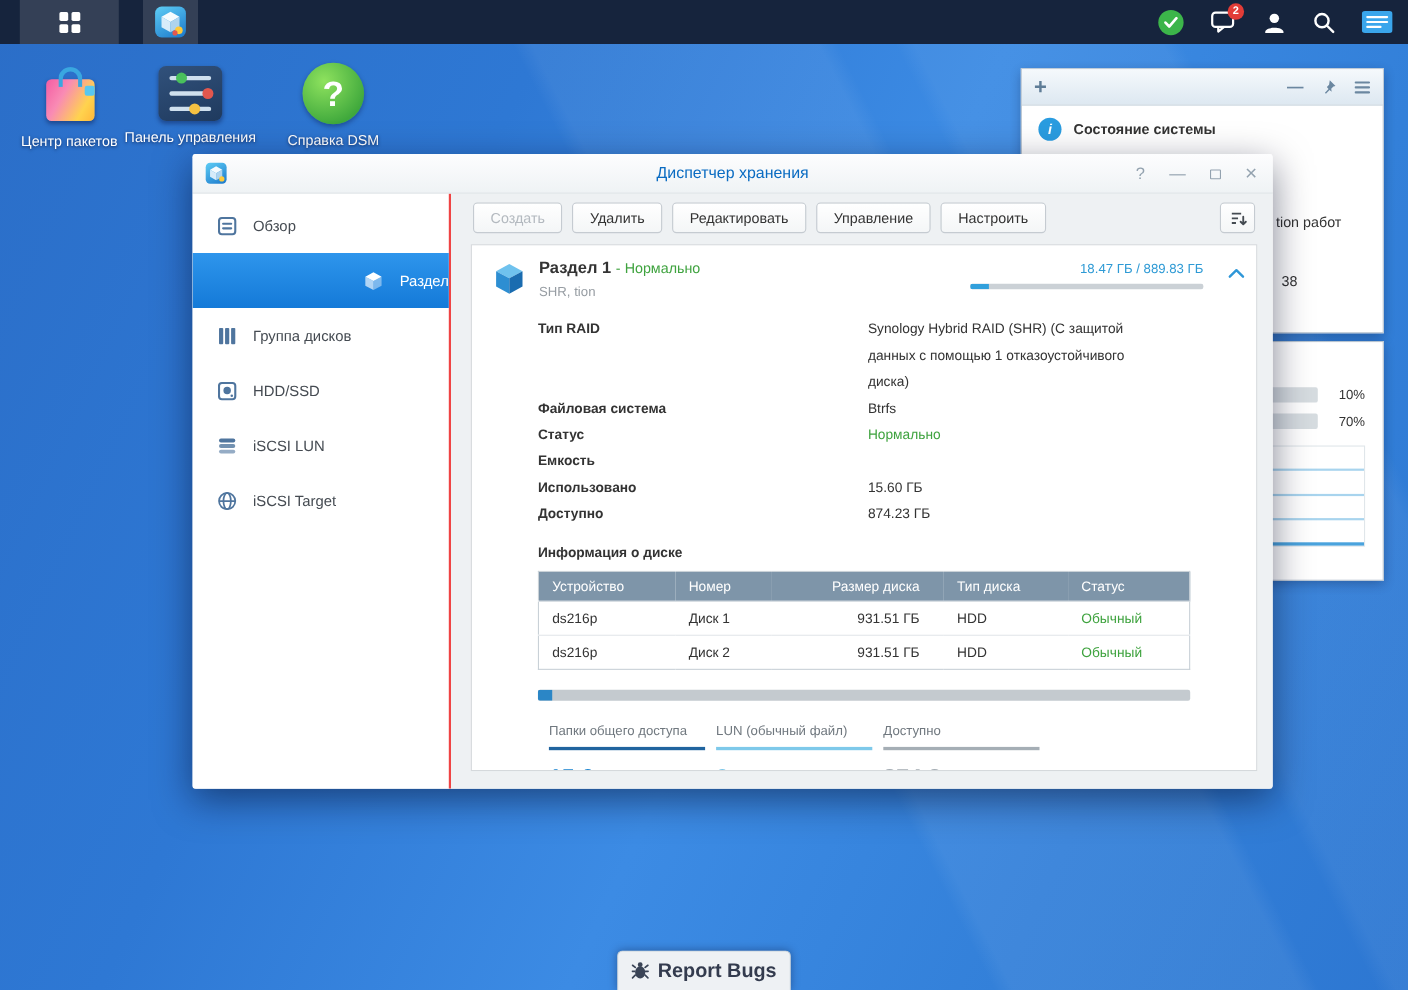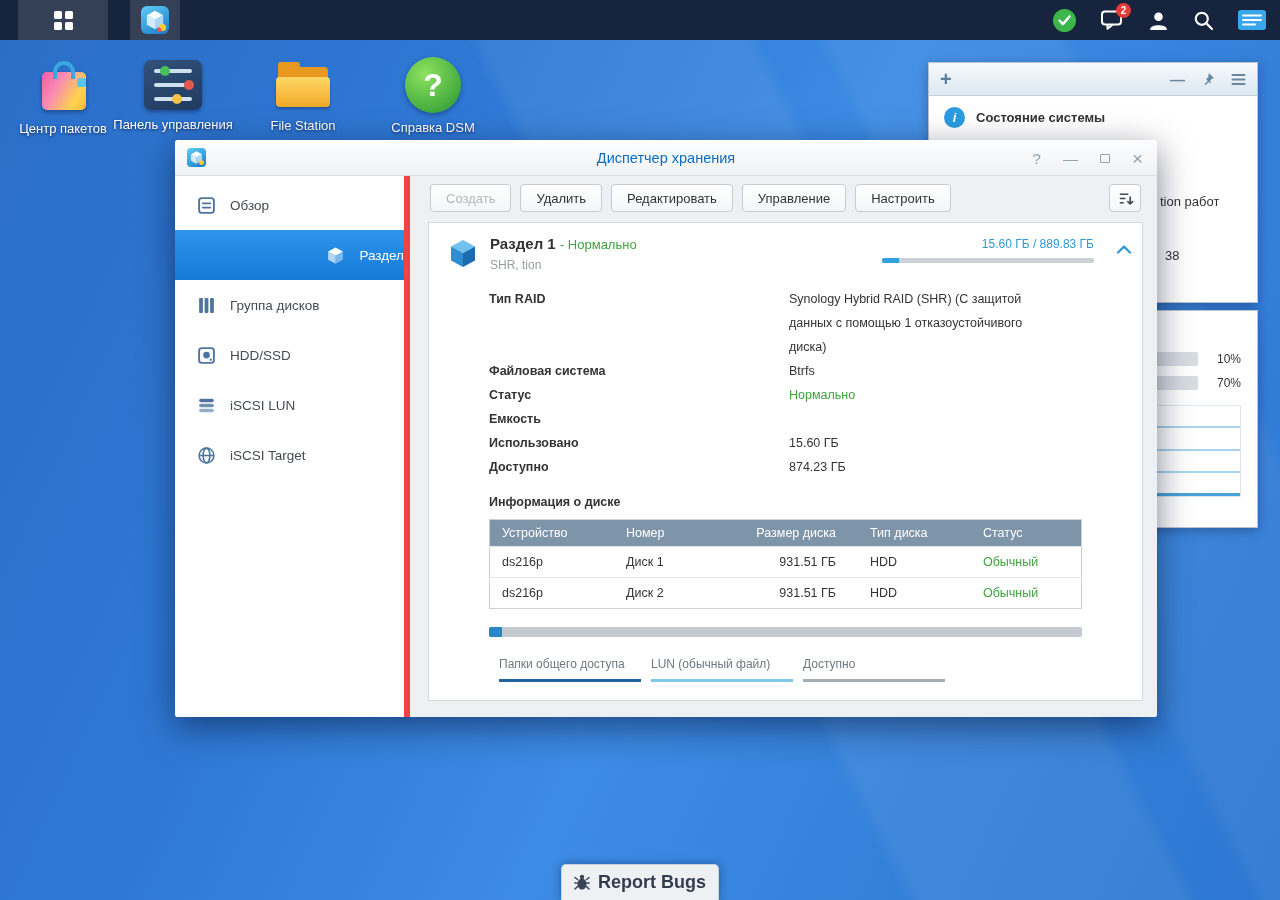--- a/index.html
+++ b/index.html
@@ -85,21 +85,21 @@
   .window { position:absolute; left:175px; top:140px; width:982px; height:577px; background:#fff; border-radius:3px; box-shadow:0 10px 34px rgba(0,8,35,.5); z-index:5; display:flex; flex-direction:column; overflow:hidden; }
   .titlebar { position:relative; height:36px; flex:0 0 36px; background:linear-gradient(#fdfdfe,#eff3f5); border-bottom:1px solid #dadfe3; display:flex; align-items:center; }
   .titlebar .app-ico { margin-left:12px; }
   .wname { position:absolute; left:0; right:0; text-align:center; font-size:14.5px; color:#0b6cc2; }
   .wctrls { position:absolute; right:14px; top:0; height:36px; display:flex; align-items:center; gap:22px; color:#93a2af; }
   .wctrl { cursor:pointer; font-size:15px; line-height:1; display:flex; align-items:center; }
   .maxbox { display:inline-block; width:10px; height:9px; border:1.6px solid #93a2af; border-radius:1px; }
   .wctrl.close { font-size:19px; }
 
   .wbody { flex:1; display:flex; min-height:0; }
-  .sidebar { width:235px; flex:0 0 235px; background:#fff; border-right:6px solid #ef4444; padding-top:4px; }
+  .sidebar { width:235px; flex:0 0 235px; background:#fff; border-right:2px solid #ef4444; padding-top:4px; }
   .side-item { height:50px; display:flex; align-items:center; gap:14px; padding-left:22px; font-size:13.5px; color:#454b52; cursor:pointer; }
   .side-item .sicon { width:19px; height:19px; color:#4f759e; display:flex; }
   .side-item .sicon svg { width:19px; height:19px; }
   .side-item.selected { background:linear-gradient(#2e95ec,#147ad8); color:#fff;justify-content:flex-end; }
   .side-item.selected .sicon { color:#fff; }
 
   .content { flex:1; background:#eef1f3; display:flex; flex-direction:column; min-width:0; }
   .toolbar { display:flex; align-items:center; gap:9px; padding:8px 16px 8px 20px; }
   .tbtn { height:28px; padding:0 15px; background:linear-gradient(#ffffff,#f4f6f7); border:1px solid #c5cbd1; border-radius:4px; font-size:13px; color:#333; cursor:pointer; font-family:inherit; }
   .tbtn.disabled { color:#b3b9bf; cursor:default; }
@@ -222,28 +222,20 @@
           <i></i>
         </span>
         <span class="slider sl2">
           <i></i>
         </span>
         <span class="slider sl3">
           <i></i>
         </span>
     </span>
     <span class="label">Панель управления</span>
-  </div>
-  <div class="di di3">
-    <span class="fs-ico">
-      <span class="fs-tab"></span>
-        <span class="fs-back"></span>
-        <span class="fs-front"></span>
-    </span>
-    <span class="label">File Station</span>
   </div>
   <div class="di di4">
     <span class="help-ico">?</span>
     <span class="label">Справка DSM</span>
   </div>
 </div>
 
 <div class="widget widget1">
   <div class="widget-header">
     <span class="wh-plus">+</span>
@@ -403,21 +395,21 @@
               </svg>
           </span>
           <span class="vol-titles">
             <span class="vol-line1">
               <span class="vol-name">Раздел 1</span>
               <span class="vol-status"><span>-</span> <span>Нормально</span></span>
             </span>
             <div class="vol-sub">SHR, tion</div>
           </span>
           <span class="vol-right">
-            <div class="vol-usage">15.60 ГБ / 889.83 ГБ</div>
+            <div class="vol-usage">18.47 ГБ / 889.83 ГБ</div>
             <div class="vol-bar">
                 <i></i>
               </div>
           </span>
         </div>
 
         <div class="vol-body">
           <div class="drow">
             <span class="dlabel">Тип RAID</span>
             <span class="dval">Synology Hybrid RAID (SHR) (С защитой данных с помощью 1 отказоустойчивого диска)</span>

